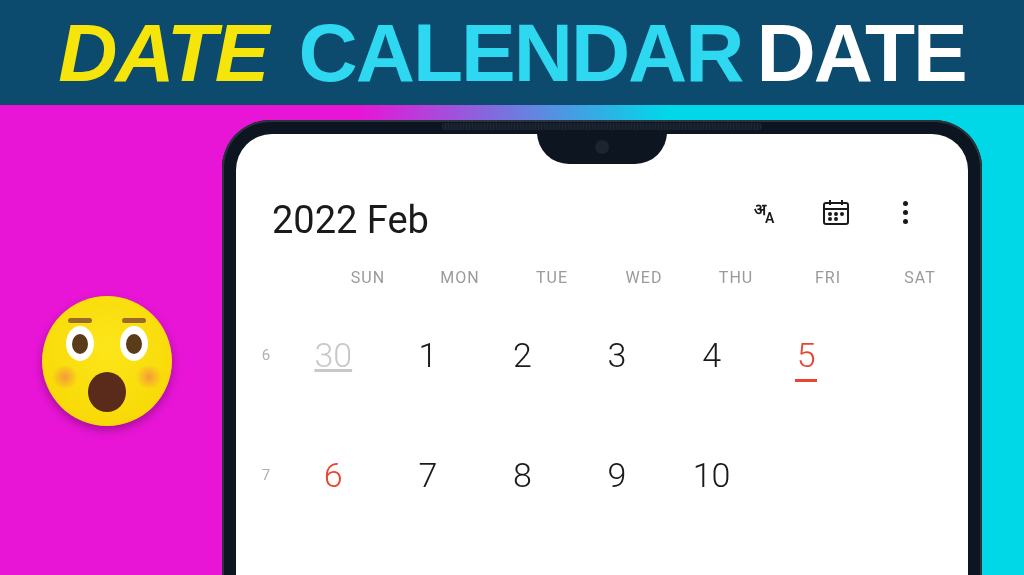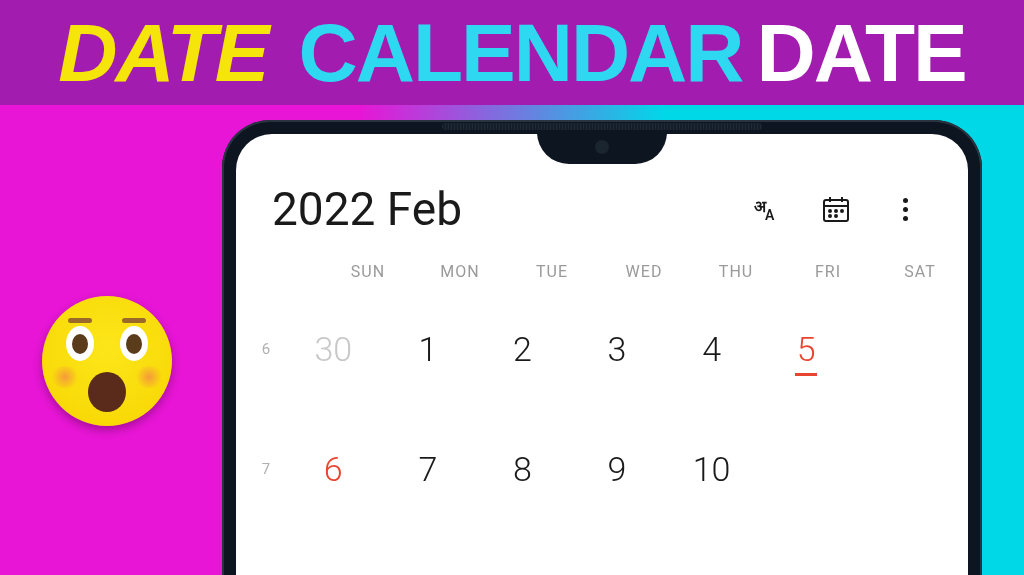--- a/index.html
+++ b/index.html
@@ -7,21 +7,21 @@
       width: 1024px;
       height: 575px;
       overflow: hidden;
       font-family: -apple-system, BlinkMacSystemFont, 'Segoe UI', Roboto, sans-serif;
       background: linear-gradient(90deg, #e815d6 0%, #e815d6 35%, #00d8e8 65%, #00d8e8 100%);
       position: relative;
     }
     .title-bar {
       width: 100%;
       height: 105px;
-      background: #a21caf;
+      background: #0c4a6e;
       display: flex;
       align-items: center;
       justify-content: center;
       gap: 14px;
       font-family: Impact, 'Arial Black', sans-serif;
       font-size: 82px;
       letter-spacing: -2px;
       font-weight: 900;
     }
     .title-word-1 { color: #f5e50a; font-style: italic; }
@@ -145,24 +145,25 @@
       border-radius: 4px;
       opacity: 0.6;
     }
     
     .cal-header {
       display: flex;
       align-items: center;
       padding: 48px 36px 12px 36px;
     }
     .cal-title {
-      font-size: 46px;
+      font-size: 38px;
       font-weight: 400;
       color: #1a1a1a;
       flex: 1;
+      margin-top: 16px;
     }
     .hdr-icons {
       display: flex;
       gap: 36px;
       align-items: center;
       padding-right: 10px;
     }
     .icon {
       width: 34px;
       height: 34px;
@@ -217,21 +218,21 @@
       text-align: center;
       font-size: 34px;
       color: #1a1a1a;
       font-weight: 300;
       position: relative;
       display: flex;
       align-items: center;
       justify-content: center;
       height: 70px;
     }
-    .day.other-month { color: #c8c8c8; }
+    .day.other-month { color: #c8c8c8; text-decoration: underline; }
     .day.weekend { color: #e84530; }
     .day.weekend-underline::after {
       content: '';
       position: absolute;
       bottom: 8px;
       left: 50%;
       transform: translateX(-50%);
       width: 22px;
       height: 3px;
       background: #e84530;

